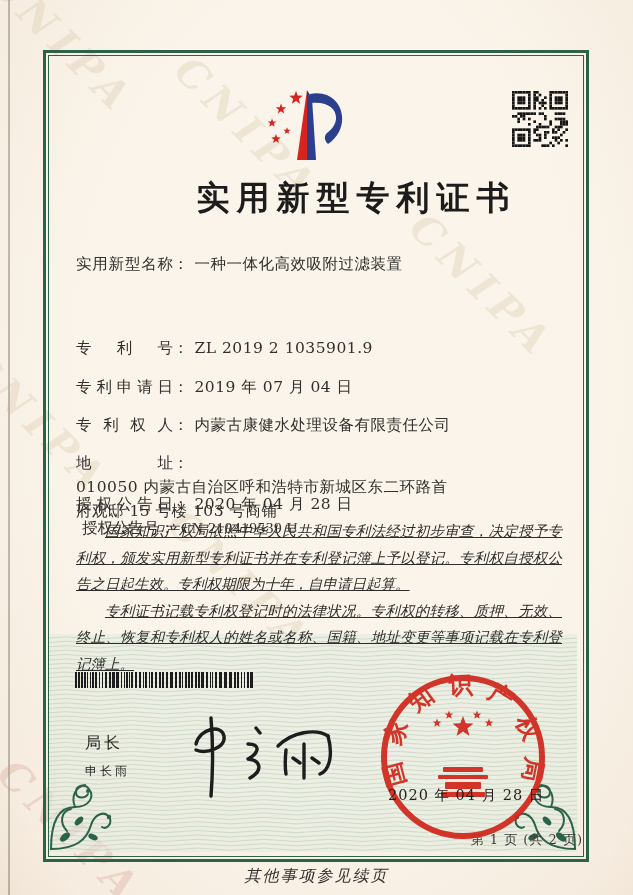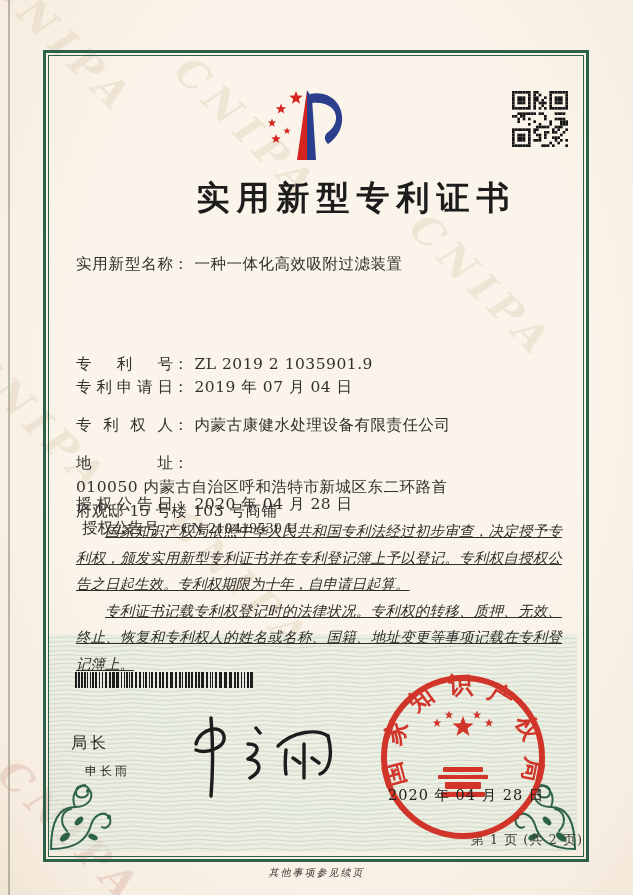--- a/index.html
+++ b/index.html
@@ -40,32 +40,32 @@
   .fgroup{display:inline-block;vertical-align:top;}
   .fgroup2{margin-left:6px;font-family:Liberation Serif, serif;}
   .fgroup .flabel2{display:inline-block;}
   
   .law{position:absolute;left:76px;top:518px;width:486px;z-index:2;
     font-size:14.5px;line-height:1.83;color:#2f2d2b;font-style:italic;text-align:justify;}
   .law p{margin:0;text-indent:2em;text-decoration:underline;}
   
   .barcode{position:absolute;left:75px;top:672px;width:178px;height:16px;z-index:2;}
   
-  .sig-title{position:absolute;left:71px;top:733px;font-size:16px;color:#262624;letter-spacing:3px;z-index:2;}
+  .sig-title{position:absolute;left:85px;top:733px;font-size:16px;color:#262624;letter-spacing:3px;z-index:2;}
   .sig-name{position:absolute;left:85px;top:763px;font-size:12px;color:#262624;letter-spacing:3px;z-index:2;}
   .signature{position:absolute;left:180px;top:712px;z-index:2;}
   
   .seal{position:absolute;left:377px;top:671px;width:172px;height:172px;z-index:3;opacity:.93;}
   .seal-date{position:absolute;left:388px;top:786px;width:150px;font-size:14.5px;color:#23201e;
     letter-spacing:1px;z-index:4;white-space:nowrap;}
   
   .page-num{position:absolute;left:43px;top:831px;width:540px;text-align:right;
     font-size:13px;color:#3c3a38;letter-spacing:1px;z-index:2;}
   .foot-note{position:absolute;left:0;top:866px;width:633px;text-align:center;
-    font-size:10px;color:#353331;font-style:italic;letter-spacing:2px;}
+    font-size:16px;color:#353331;font-style:italic;letter-spacing:2px;}
   .ornament{position:absolute;z-index:2;}
   .orn-br{transform:scaleX(-1);}
 </style>
 </head>
 <body>
 
 <div class="page">
   <div class="scan-edge"></div>
 
   <span class="wm" style="left:-30px;top:18px;">CNIPA</span>
@@ -379,21 +379,21 @@
     <polygon points="57,6 57,76 66,76 62,14" fill="#2b3f8c"></polygon>
 
     <path d="M60,10 C92,4 104,42 78,60 C74,56 74,52 77,49 C93,38 88,16 61,19 Z" fill="#2b3f8c"></path>
   </svg>
 
   <div class="title">实用新型专利证书</div>
 
   <div class="frow" style="top:252px">
     <span class="flabel">实用新型名称</span><span class="fcolon">：</span><span class="fvalue">一种一体化高效吸附过滤装置</span>
   </div>
-  <div class="frow" style="top:352px">
+  <div class="frow" style="top:336px">
     <span class="flabel">专利号</span><span class="fcolon">：</span><span class="fvalue">ZL 2019 2 1035901.9</span>
   </div>
   <div class="frow" style="top:375px">
     <span class="flabel">专利申请日</span><span class="fcolon">：</span><span class="fvalue">2019 年 07 月 04 日</span>
   </div>
   <div class="frow" style="top:413px">
     <span class="flabel">专利权人</span><span class="fcolon">：</span><span class="fvalue">内蒙古康健水处理设备有限责任公司</span>
   </div>
   <div class="frow" style="top:451px">
     <span class="flabel">地址</span><span class="fcolon">：</span><span class="fvalue">010050 内蒙古自治区呼和浩特市新城区东二环路首府观邸 15 号楼 103 号商铺</span>

